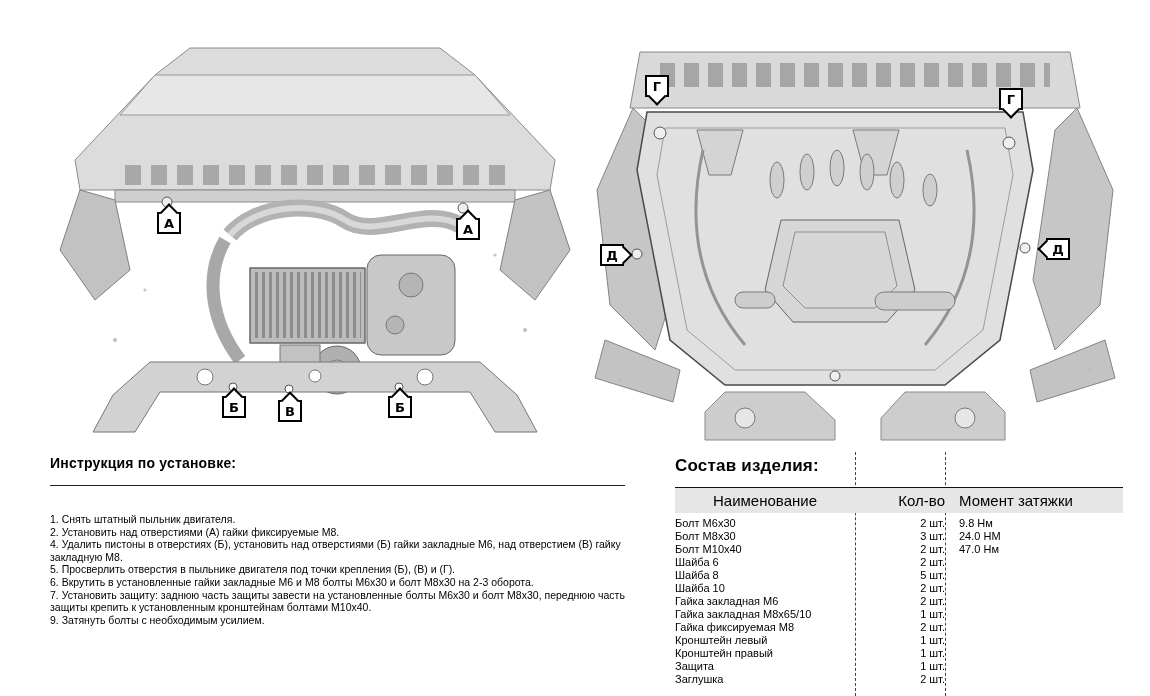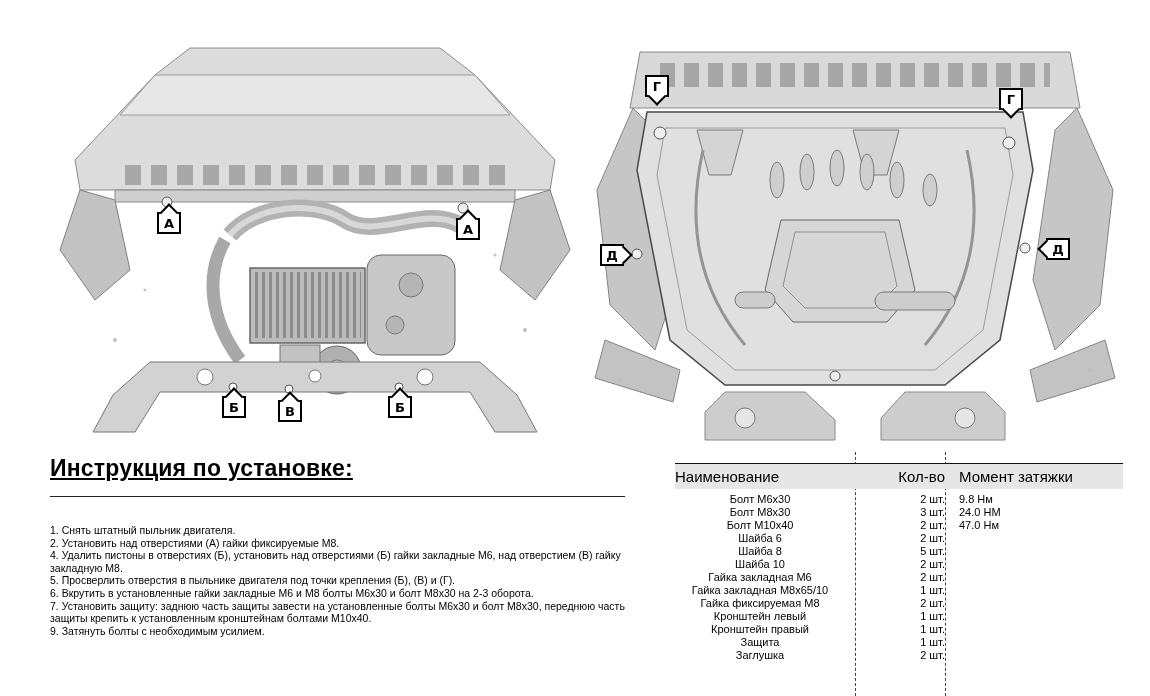--- a/index.html
+++ b/index.html
@@ -32,21 +32,21 @@
   .tip-up::before    { top:-8px;  left:50%; transform:translateX(-50%) rotate(45deg); border-top:2px solid #000; border-left:2px solid #000; }
   .tip-down::before  { bottom:-8px; left:50%; transform:translateX(-50%) rotate(45deg); border-bottom:2px solid #000; border-right:2px solid #000; }
   .tip-left::before  { left:-8px; top:50%; transform:translateY(-50%) rotate(45deg); border-left:2px solid #000; border-bottom:2px solid #000; }
   .tip-right::before { right:-8px; top:50%; transform:translateY(-50%) rotate(45deg); border-top:2px solid #000; border-right:2px solid #000; }
 
   
   .instructions {
     position:absolute; left:50px; top:455px; width:575px;
   }
   .instructions h2 {
-    font-size:23px; font-weight:700; letter-spacing:0.2px;text-decoration:underline;
+    font-size:14px; font-weight:700; letter-spacing:0.2px;
   }
   .instructions .rule {
     border-bottom:1px solid #222; margin-top:14px;
   }
   .instr-list { margin-top:27px; font-size:10.5px; line-height:12.6px; }
   .instr-item { margin:0; }
 
   
   .parts {
     position:absolute; left:675px; top:452px; width:448px; height:244px;
@@ -60,29 +60,29 @@
   }
   .divider-1 { left:180px; }
   .divider-2 { left:270px; }
   .ptable { margin-top:11px; position:relative; }
   .thead {
     border-top:1.5px solid #111;
     background:#e6e6e6;
     display:grid; grid-template-columns:180px 90px 1fr;
     font-size:15px; padding:4px 0 4px 0;
   }
-  .thead .h-name   { text-align:left; }
+  .thead .h-name   { text-align:center; }
   .thead .h-qty    { text-align:right; }
   .thead .h-torque { padding-left:14px; }
   .tbody { padding-top:4px; font-size:11px; }
   .prow {
     display:grid; grid-template-columns:180px 90px 1fr;
     line-height:13px;
   }
-  .c-name   { text-align:center; padding-right:10px; }
+  .c-name   { text-align:left; padding-right:10px; }
   .c-qty    { text-align:right; }
   .c-torque { padding-left:14px; }
 </style>
 </head>
 <body>
 
 <div class="figure figure-left">
   <svg viewBox="0 0 520 400">
 
     <path d="M135 8 L385 8 L420 35 L500 120 L495 150 L25 150 L20 120 L100 35 Z" fill="#dcdcdc" stroke="#8a8a8a" stroke-width="1"></path>
@@ -216,20 +216,21 @@
     <div class="instr-item">5. Просверлить отверстия в пыльнике двигателя под точки крепления (Б), (В) и (Г).</div>
     <div class="instr-item">6. Вкрутить в установленные гайки закладные М6 и М8 болты М6х30 и болт М8х30 на 2-3 оборота.</div>
     <div class="instr-item">7. Установить защиту: заднюю часть защиты завести на установленные болты М6х30 и болт М8х30, переднюю часть защиты крепить к установленным кронштейнам болтами М10х40.</div>
     <div class="instr-item">9. Затянуть болты с необходимым усилием.</div>
   </div>
 </section>
 
 <section class="parts">
   <div class="col-divider divider-1"></div>
   <div class="col-divider divider-2"></div>
+  <h2>Состав изделия:</h2>
   <div class="ptable">
     <div class="thead">
       <span class="h-name">Наименование</span>
       <span class="h-qty">Кол-во</span>
       <span class="h-torque">Момент затяжки</span>
     </div>
     <div class="tbody">
       <div class="prow">
           <span class="c-name">Болт М6х30</span>
           <span class="c-qty">2 шт.</span>

